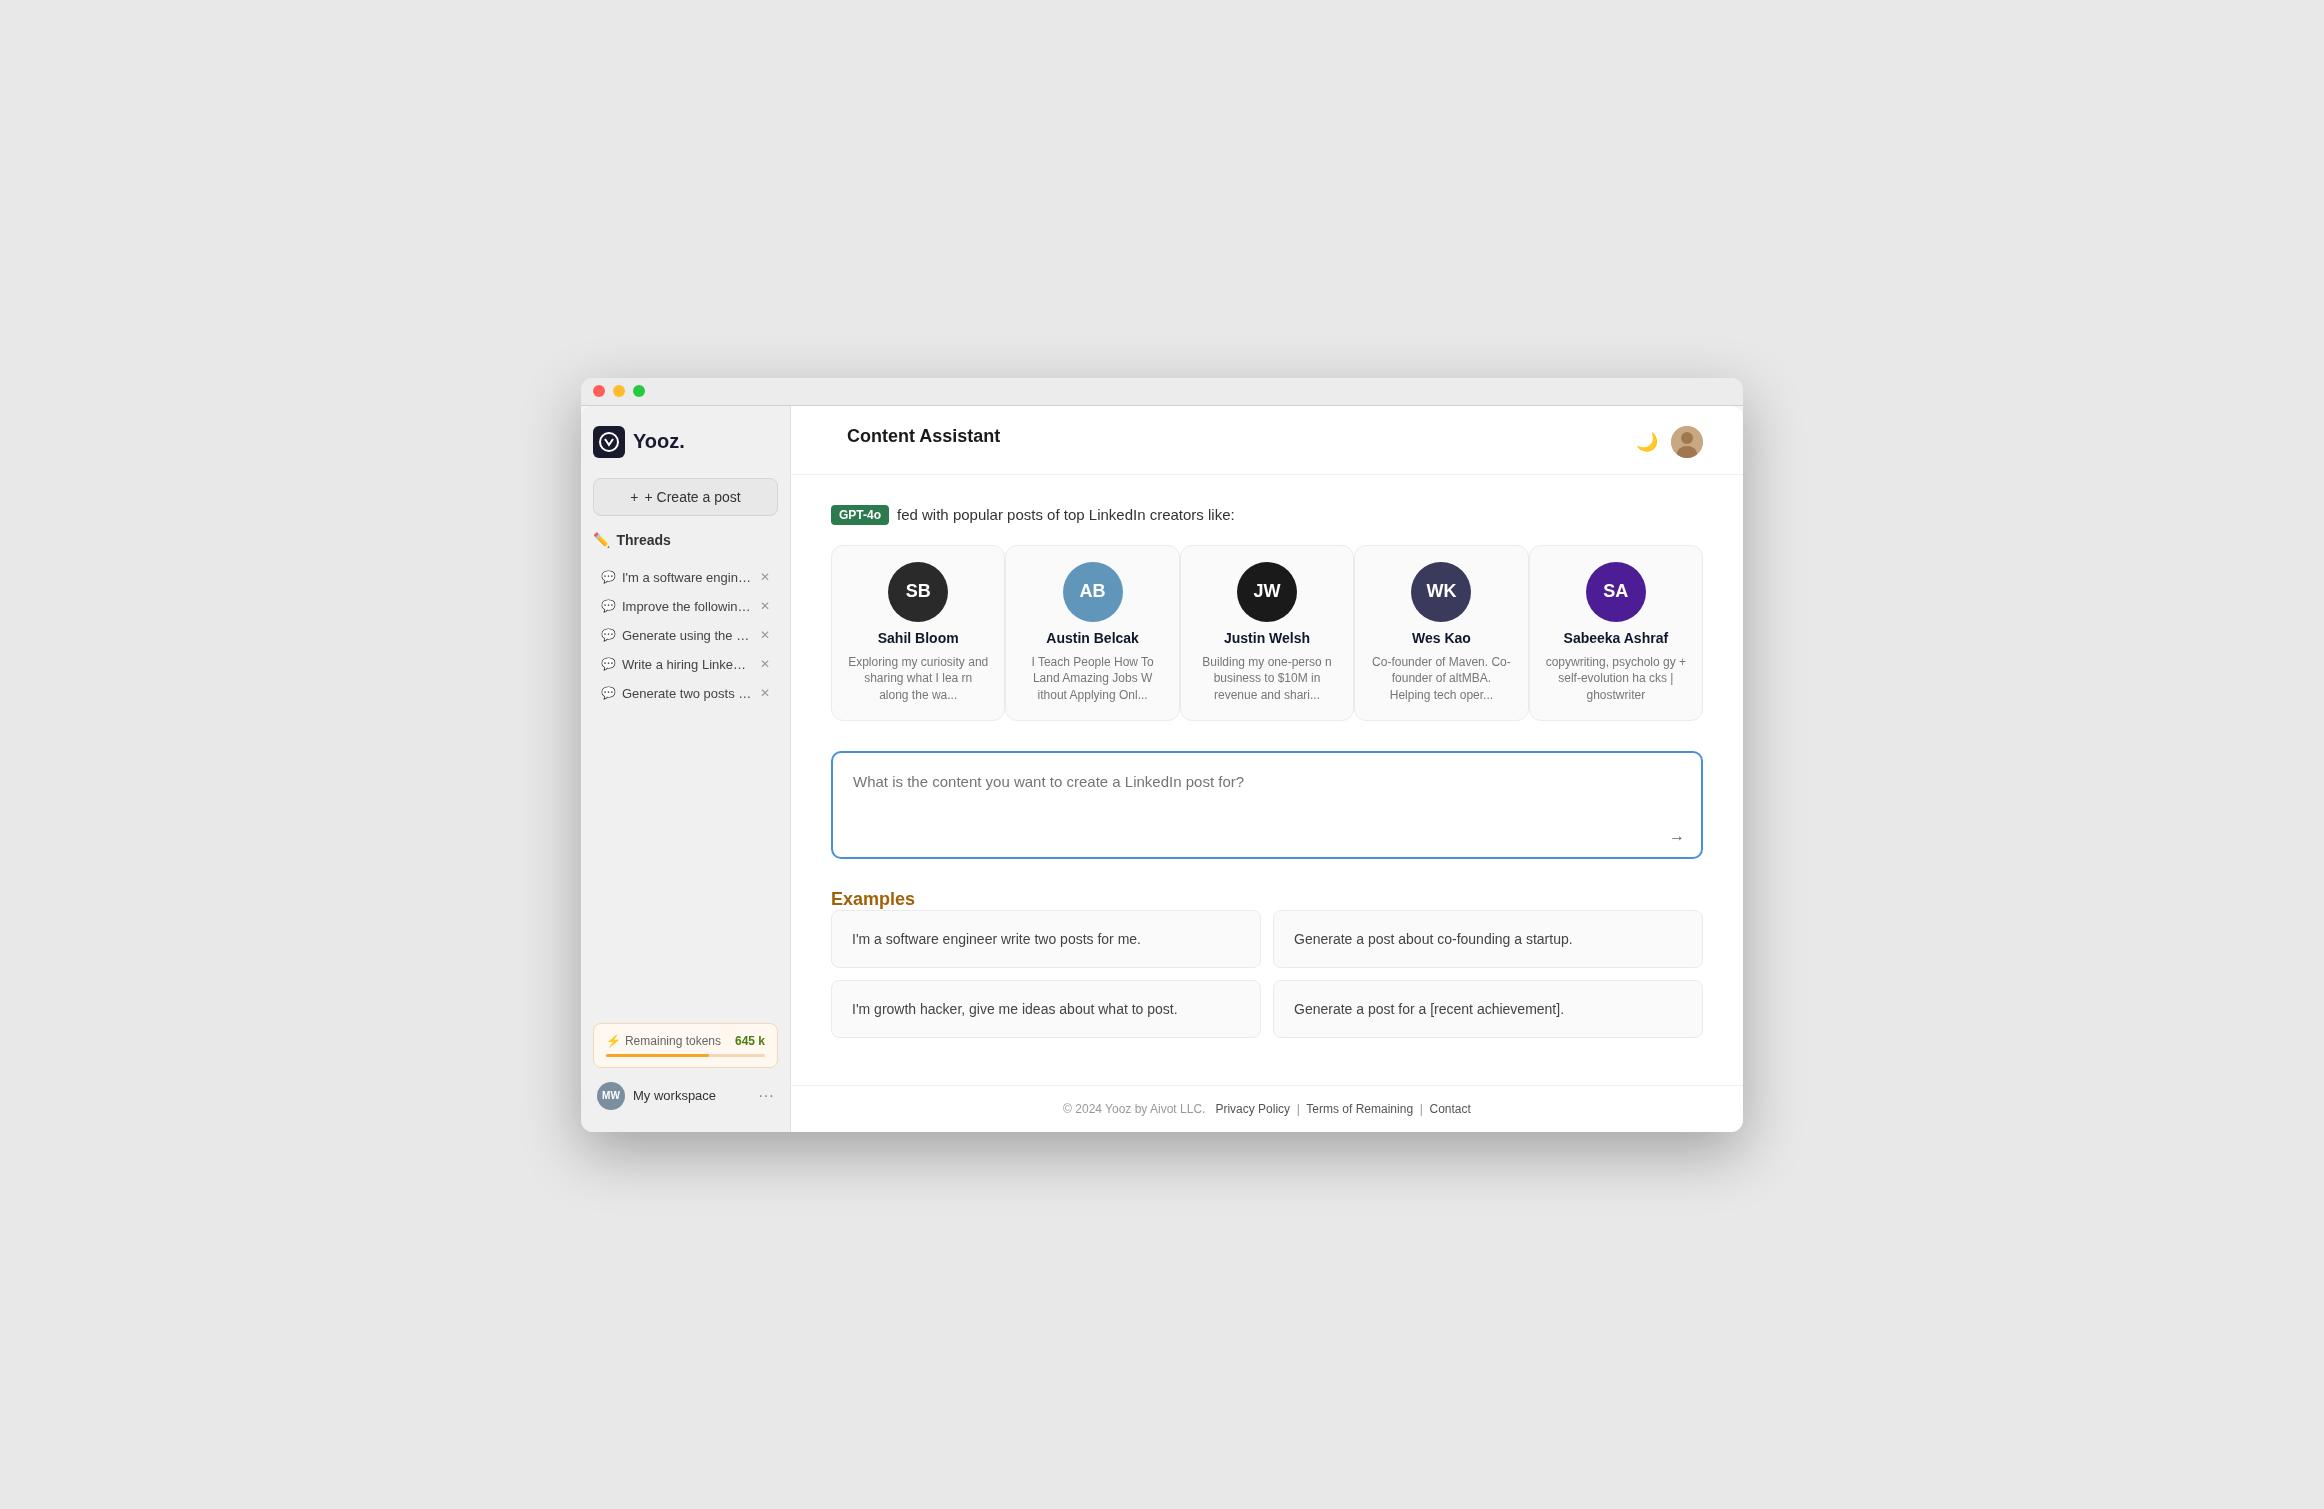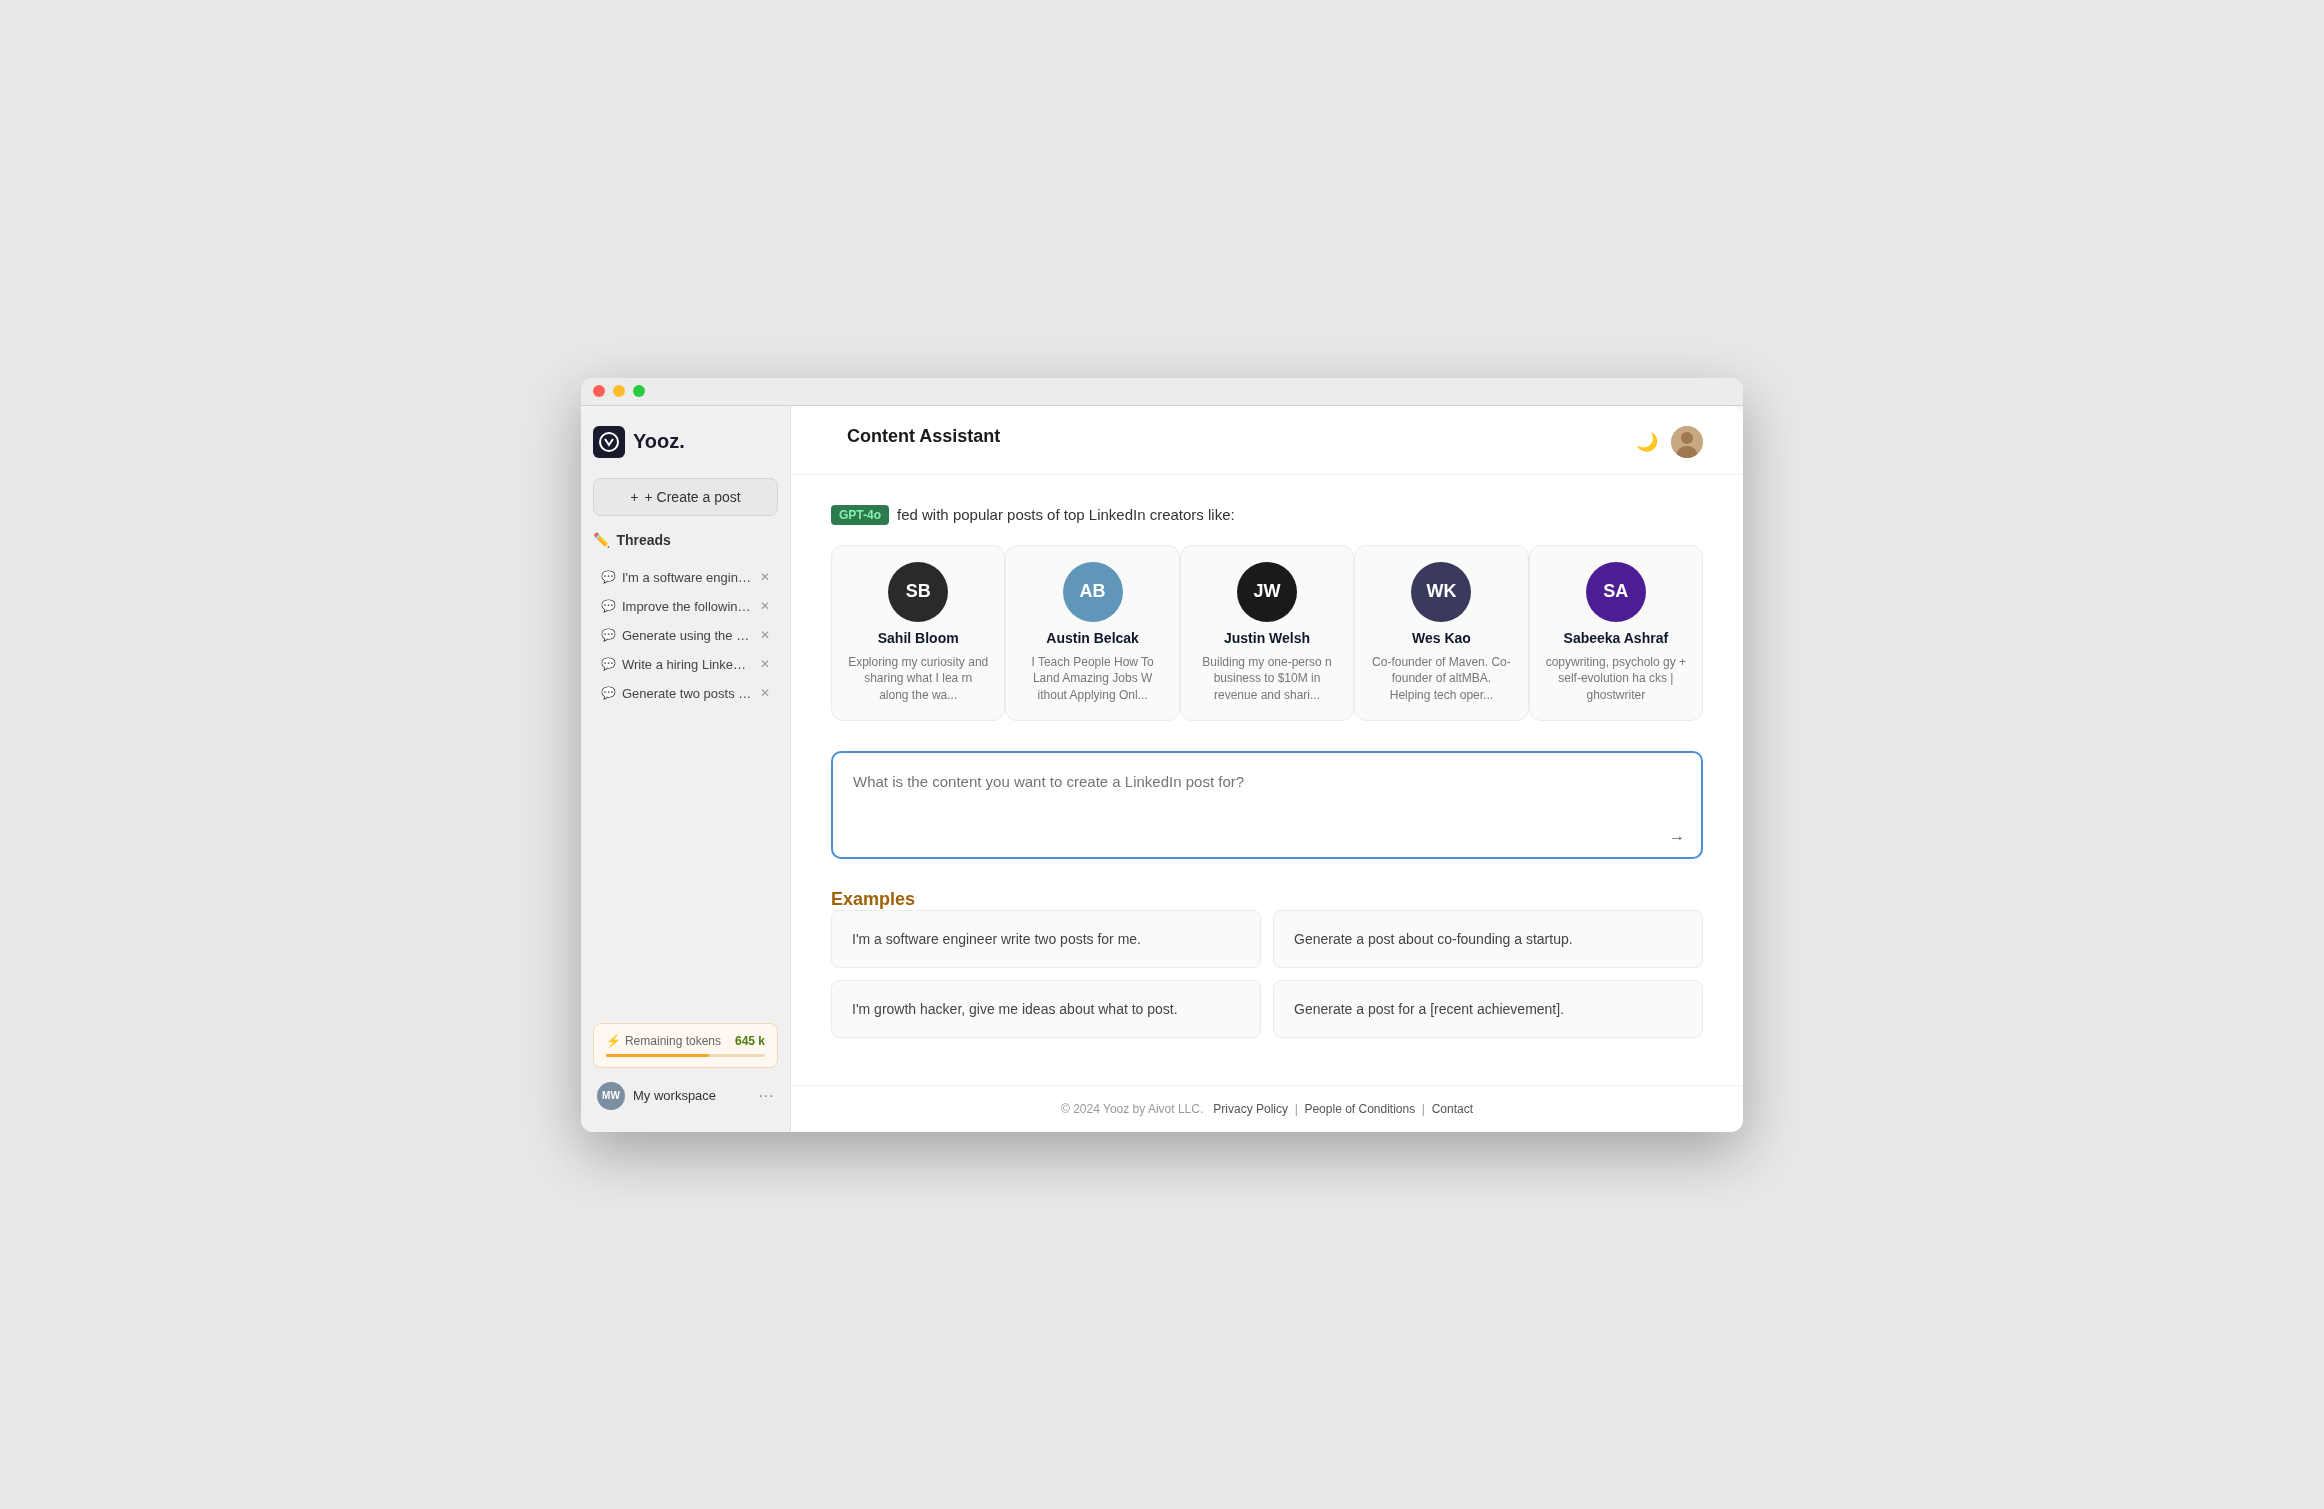--- a/index.html
+++ b/index.html
@@ -254,21 +254,21 @@
     .gpt-intro {
       display: flex;
       align-items: center;
       gap: 8px;
       margin-bottom: 20px;
       font-size: 15px;
       color: #333;
     }
     .gpt-badge {
       background: #2d7a4f;
-      color: #86efac;
+      color: #ffffff;
       font-size: 12px;
       font-weight: 600;
       padding: 3px 8px;
       border-radius: 4px;
     }
     .creators-grid {
       display: flex;
       gap: 0;
       margin-bottom: 30px;
     }
@@ -553,19 +553,19 @@
               <div class="example-card">Generate a post for a [recent achievement].</div>
             </div>
         </div>
       </div>
 
       <div class="footer">
         <span>© 2024 Yooz by Aivot LLC.</span>
         &nbsp;
         <a href="#">Privacy Policy</a>
         &nbsp;|&nbsp;
-        <a href="#">People of Conditions</a>
+        <a href="#">Terms of Remaining</a>
         &nbsp;|&nbsp;
         <a href="#">Contact</a>
       </div>
     </div>
   </div>
 </div>
 
 </body></html>

